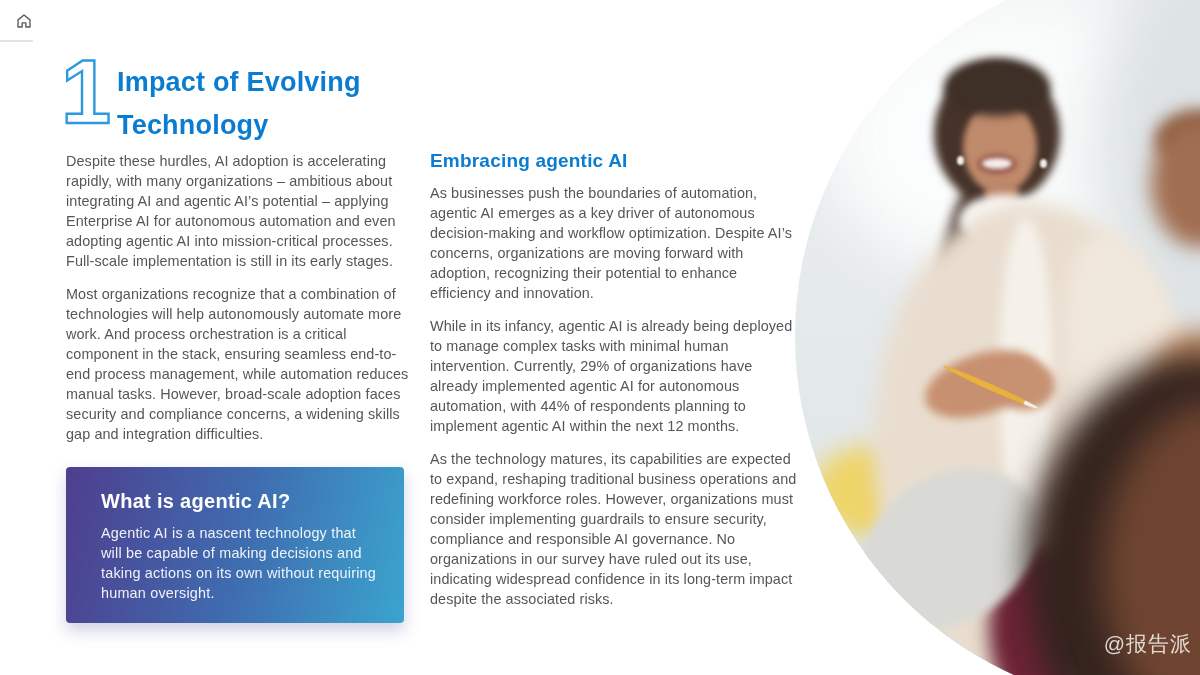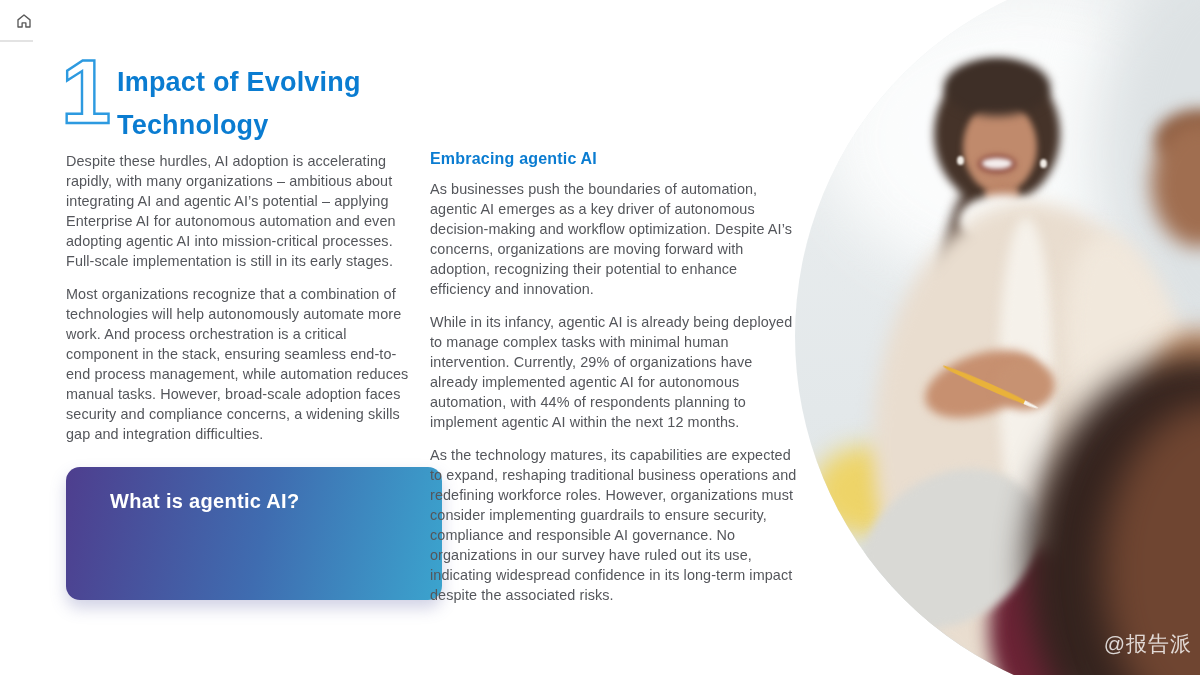--- a/index.html
+++ b/index.html
@@ -18,26 +18,26 @@
   h1.page-title { position:absolute; left:117px; top:61px; width:300px;
     font-size:27px; line-height:43px; font-weight:bold; color:#0a7cd1;
     letter-spacing:.2px; z-index:3; }
 
   
   .col { position:absolute; z-index:3; }
   .col p { font-size:14.4px; line-height:20px; color:#54565b; letter-spacing:.1px;
     margin-bottom:13px; }
   .col1 { left:66px; top:151px; width:348px; }
   .col2 { left:430px; top:150px; width:368px; }
-  .col2 h2 { font-size:16px; font-weight:bold; color:#0a7cd1; margin-bottom:11px;
+  .col2 h2 { font-size:19px; font-weight:bold; color:#0a7cd1; margin-bottom:11px;
     letter-spacing:.2px; }
 
   
-  .callout { position:absolute; left:66px; top:467px; width:376px; min-height:133px;
-    border-radius:14px; padding:23px 28px 20px 44px; z-index:3;
+  .callout { position:absolute; left:66px; top:467px; width:338px; min-height:133px;
+    border-radius:4px; padding:23px 28px 20px 35px; z-index:3;
     background:linear-gradient(102deg, #4e3e8e 0%, #3f6cb0 52%, #3ba4ce 100%);
     box-shadow:0 8px 16px rgba(90,95,160,.28); }
   .callout h3 { color:#ffffff; font-size:20px; font-weight:bold; letter-spacing:.3px;
     margin-bottom:10px; }
   .callout p { color:rgba(255,255,255,.92); font-size:14.4px; line-height:20px;
     letter-spacing:.2px; }
 
   
   .hero { position:absolute; left:795px; top:-36px; width:744px; height:744px;
     border-radius:50%; overflow:hidden; z-index:1;
@@ -128,20 +128,21 @@
   </svg>
   <h1 class="page-title">Impact of Evolving Technology</h1>
 
   <div class="col col1">
     <p>Despite these hurdles, AI adoption is accelerating rapidly, with many organizations – ambitious about integrating AI and agentic AI’s potential – applying Enterprise AI for autonomous automation and even adopting agentic AI into mission-critical processes. Full-scale implementation is still in its early stages.</p>
     <p>Most organizations recognize that a combination of technologies will help autonomously automate more work. And process orchestration is a critical component in the stack, ensuring seamless end-to-end process management, while automation reduces manual tasks. However, broad-scale adoption faces security and compliance concerns, a widening skills gap and integration difficulties.</p>
   </div>
 
   <div class="callout">
     <h3>What is agentic AI?</h3>
+    <p>Agentic AI is a nascent technology that will be capable of making decisions and taking actions on its own without requiring human oversight.</p>
   </div>
 
   <div class="col col2">
     <h2>Embracing agentic AI</h2>
     <p>As businesses push the boundaries of automation, agentic AI emerges as a key driver of autonomous decision-making and workflow optimization. Despite AI’s concerns, organizations are moving forward with adoption, recognizing their potential to enhance efficiency and innovation.</p>
     <p>While in its infancy, agentic AI is already being deployed to manage complex tasks with minimal human intervention. Currently, 29% of organizations have already implemented agentic AI for autonomous automation, with 44% of respondents planning to implement agentic AI within the next 12 months.</p>
     <p>As the technology matures, its capabilities are expected to expand, reshaping traditional business operations and redefining workforce roles. However, organizations must consider implementing guardrails to ensure security, compliance and responsible AI governance. No organizations in our survey have ruled out its use, indicating widespread confidence in its long-term impact despite the associated risks.</p>
   </div>
 
   <div class="hero">

